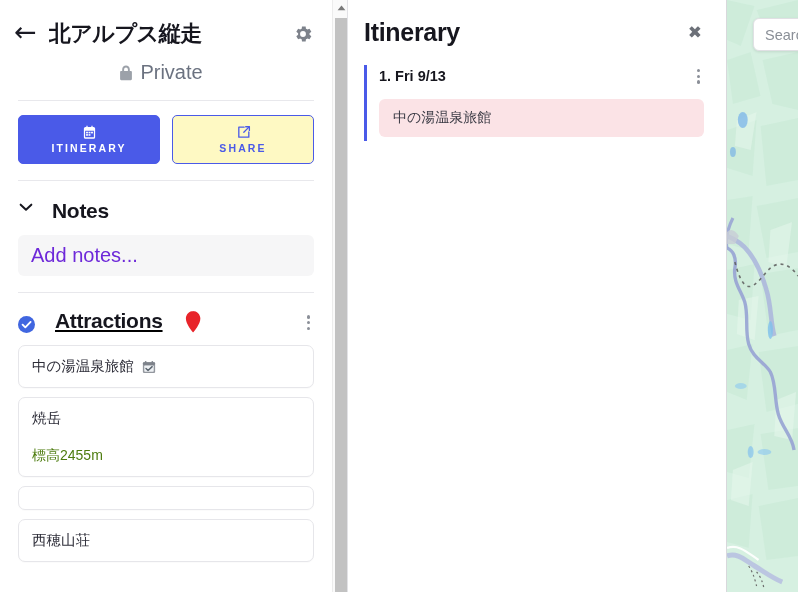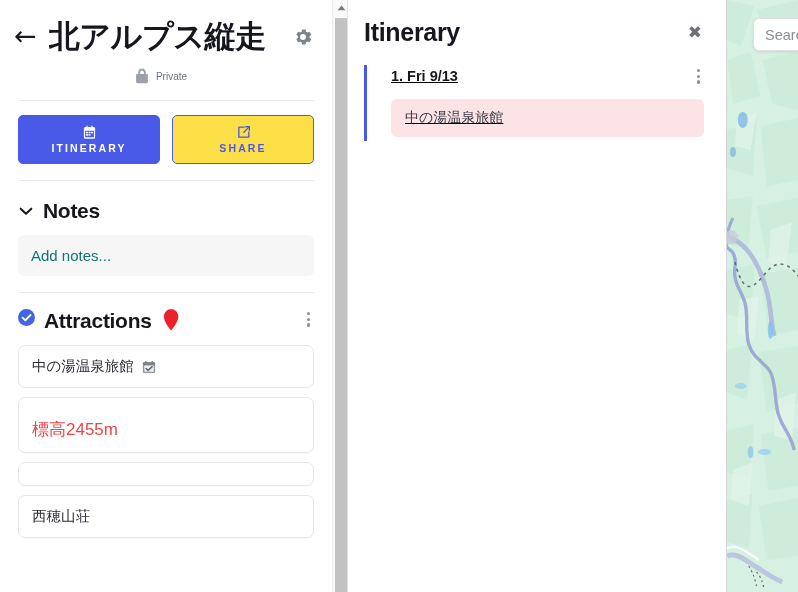--- a/index.html
+++ b/index.html
@@ -41,41 +41,41 @@
   }
   .back-arrow {
     font-size: 27px;
     line-height: 1;
     color: #1a1a24;
     padding: 2px 6px 6px 6px;
     cursor: pointer;
     font-family: "DejaVu Sans", sans-serif;
   }
   .trip-title {
-    font-size: 31px;
+    font-size: 22px;
     font-weight: 700;
     color: #16161e;
     letter-spacing: -0.4px;
     flex: 1;
     white-space: nowrap;
     overflow: hidden;
   }
   .gear-icon { width: 22px; height: 22px; flex: 0 0 22px; cursor: pointer; margin-right: 6px;}
 
   .privacy-row {
     display: flex;
     align-items: center;
     justify-content: center;
     gap: 7px;
     margin-top: 10px;
     margin-left: -10px;
   }
   .lock-icon { width: 14px; height: 16px; }
   .privacy-label {
-    font-size: 10px;
+    font-size: 20px;
     color: #6b7280;
   }
 
   .divider {
     height: 1px;
     background: #e8e8ec;
     margin: 16px 18px 0 18px;
   }
 
   .btn-row {
@@ -89,60 +89,61 @@
     border-radius: 5px;
     display: flex;
     flex-direction: column;
     align-items: center;
     justify-content: center;
     gap: 2px;
     cursor: pointer;
     border: 1.4px solid #4a5ae8;
   }
   .tbtn.primary { background: #4a5ae8; border-color: #4a5ae8; }
-  .tbtn.secondary { background: #fde047; }
+  .tbtn.secondary { background: #fef9c3; }
   .tbtn .blabel {
     font-size: 10.5px;
     font-weight: 700;
     letter-spacing: 2.1px;
   }
   .tbtn.primary .blabel { color: #ffffff; }
   .tbtn.secondary .blabel { color: #4a5ae8; }
   .tbtn svg { display:block; }
 
   .section-head {
     display: flex;
-    align-items: center;
-    gap: 9px;
+    align-items: flex-start;
+    gap: 18px;
     padding: 18px 18px 0 18px;
   }
   .chev-icon { width: 16px; height: 16px; flex:0 0 16px; cursor:pointer; }
   .section-title {
     font-size: 21px;
     font-weight: 700;
     color: #16161e;
     letter-spacing: -0.3px;
   }
   .notes-box {
     margin: 12px 18px 0 18px;
     background: #f6f6f7;
     border-radius: 6px;
     height: 41px;
     display: flex;
     align-items: center;
     padding: 0 13px;
     cursor: text;
   }
-  .notes-placeholder { color: #0f766e; font-size: 15px; }
+  .notes-placeholder { color: #6d28d9; font-size: 20px; }
 
   .attr-head {
     display: flex;
-    align-items: flex-start;
+    align-items: flex-end;
     padding: 16px 18px 0 18px;
-    gap: 9px;
+    gap: 20px;
+    text-decoration: underline;
   }
   .check-circle { width: 17px; height: 17px; flex: 0 0 17px; cursor: pointer; }
   .pin-icon { width: 17px; height: 22px; flex: 0 0 17px; margin-left: 2px; }
   .spacer { flex: 1; }
   .kebab { display:flex; flex-direction:column; gap:2.5px; align-items:center; cursor:pointer; padding: 3px 4px;}
   .kebab i { width: 3.2px; height:3.2px; border-radius:50%; background:#8b8f98; display:block; }
 
   .attr-list { padding: 12px 18px 0 18px; }
   .attr-card {
     background: #ffffff;
@@ -154,23 +155,23 @@
     box-shadow: 0 1px 1px rgba(0,0,0,0.02);
   }
   .attr-name {
     font-size: 14.5px;
     color: #2d2d38;
     display: flex;
     align-items: center;
     gap: 8px;
   }
   .attr-sub {
-    font-size: 17px;
-    color: #ef4444;
-    margin-top: 9px;
+    font-size: 14px;
+    color: #4d7c0f;
+    margin-top: 19px;
   }
   .cal-icon { width: 14px; height: 14px; flex:0 0 14px; }
 
   
   #lp-scrollbar {
     position: absolute;
     top: 0; right: 0;
     width: 16px; height: 592px;
     background: #fafafa;
     border-left: 1px solid #ececec;
@@ -219,23 +220,22 @@
     color: #6c7078;
     cursor: pointer;
     font-weight: 700;
     line-height: 1;
     padding: 6px 2px;
     font-family: "DejaVu Sans", sans-serif;
   }
   .day-block {
     margin: 18px 22px 0 16px;
     border-left: 3.5px solid #4a5ae8;
-    padding-left: 24px;
+    padding-left: 12px;
     padding-bottom: 4px;
-    text-decoration: underline;
   }
   .day-head {
     display: flex;
     align-items: center;
     padding-top: 1px;
   }
   .day-label {
     font-size: 14.5px;
     font-weight: 700;
     color: #16161e;
@@ -389,20 +389,23 @@
                 <rect x="3.4" y="1" width="1.6" height="3" rx="0.6" fill="#7e838b"></rect>
                 <rect x="11" y="1" width="1.6" height="3" rx="0.6" fill="#7e838b"></rect>
                 <rect x="2.6" y="6.4" width="10.8" height="7" rx="0.8" fill="#eef1f4"></rect>
                 <path d="M4.6 9.8 6.9 12 11.6 7.6" fill="none" stroke="#5c6670" stroke-width="1.7" stroke-linecap="round" stroke-linejoin="round"></path>
               </svg>
             </span>
           </div>
         </div>
 
         <div class="attr-card">
+          <div class="attr-name">
+            <span>焼岳</span>
+          </div>
           <div class="attr-sub">標高2455m</div>
         </div>
 
         <div class="attr-card">
         </div>
 
         <div class="attr-card">
           <div class="attr-name">
             <span>西穂山荘</span>
           </div>

